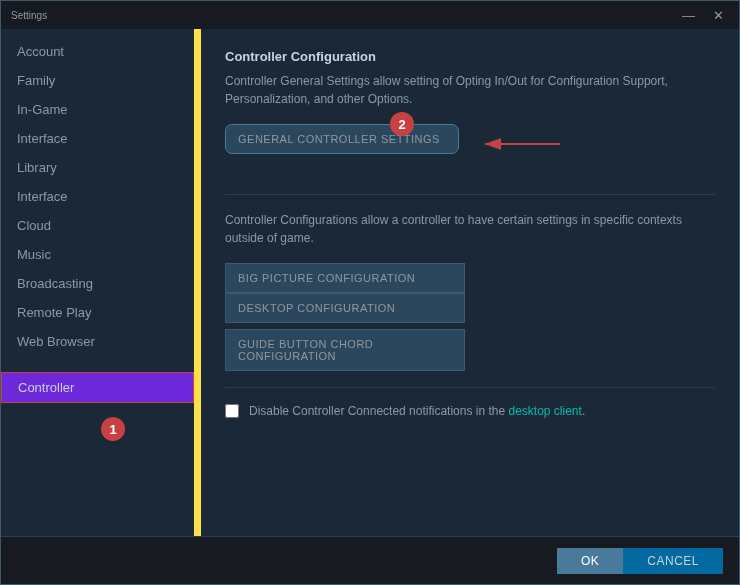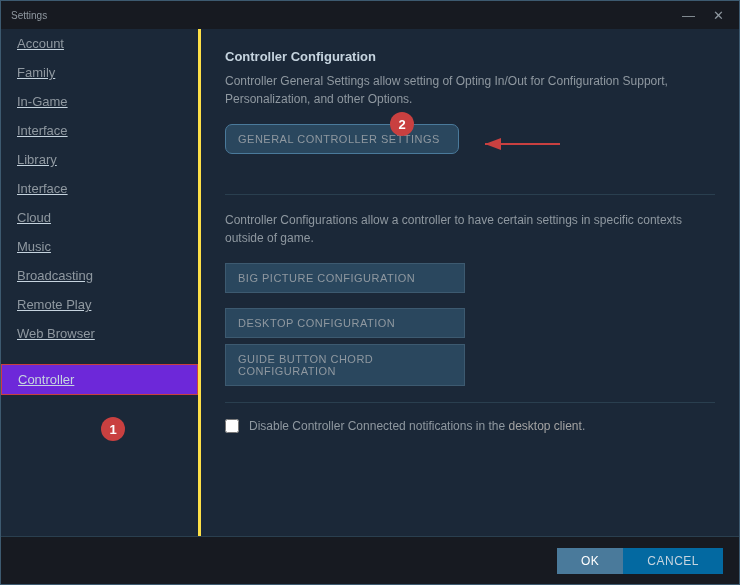--- a/index.html
+++ b/index.html
@@ -55,23 +55,23 @@
     .content {
       display: flex;
       flex: 1;
       overflow: hidden;
     }
 
     
     .sidebar {
       width: 200px;
       background: #1b2838;
-      border-right: 3px solid #fde047;
+      border-right: 7px solid #fde047;
       flex-shrink: 0;
-      text-decoration: underline;
+      padding-top: 8px;
     }
 
     .sidebar-item {
       padding: 7px 16px;
       cursor: pointer;
       color: #8f98a0;
       font-size: 13px;
     }
 
     .sidebar-item.active {
@@ -272,30 +272,30 @@
           <line x1="80" y1="15" x2="5" y2="15" stroke="#c94040" stroke-width="2" marker-end="url(#arrowhead)"></line>
         </svg>
         
         <div class="badge" style="position:absolute; left:165px; top:-12px;">2</div>
       </div>
 
       <div class="divider"></div>
 
       <div class="section-desc">Controller Configurations allow a controller to have certain settings in specific contexts outside of game.</div>
 
-      <button class="config-button" style="margin-bottom:15px;">BIG PICTURE CONFIGURATION</button>
+      <button class="config-button" style="margin-bottom:0;">BIG PICTURE CONFIGURATION</button>
       <button class="config-button" style="margin-bottom:6px;">DESKTOP CONFIGURATION</button>
       <button class="config-button" style="margin-bottom:6px;">GUIDE BUTTON CHORD CONFIGURATION</button>
 
       <div class="divider"></div>
 
       <div class="checkbox-row">
         <input type="checkbox" id="disable-notif" style="">
         <label for="disable-notif" class="checkbox-label">
-          Disable Controller Connected notifications in the <span style="color:#a3a3a3;">desktop client</span>.
+          Disable Controller Connected notifications in the <span style="color:#14b8a6;">desktop client</span>.
         </label>
       </div>
 
     </div>
   </div>
 
   <div class="bottom-bar">
     <button class="bottom-btn btn-ok">OK</button>
     <button class="bottom-btn btn-cancel">CANCEL</button>
   </div>

